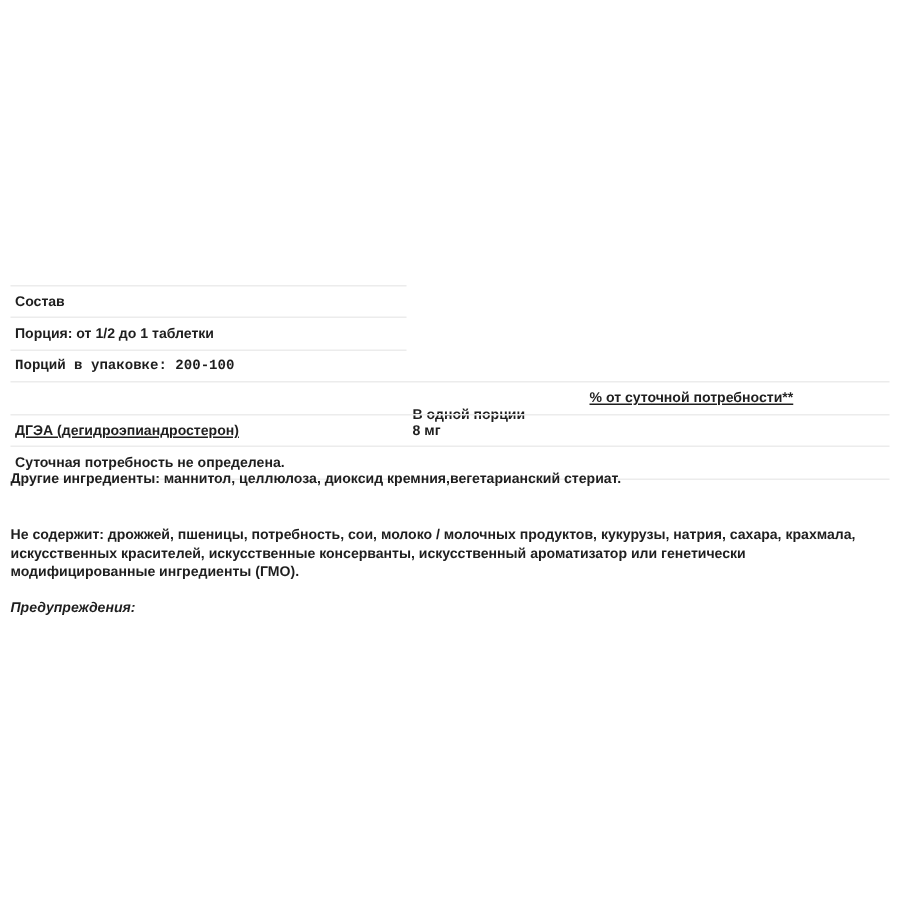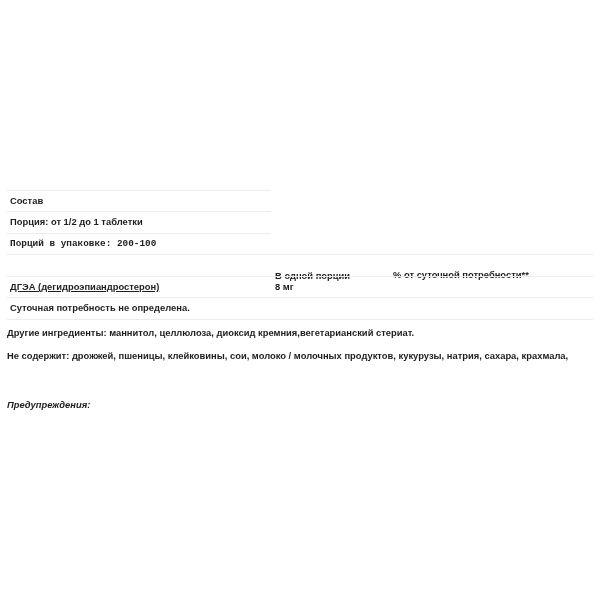--- a/index.html
+++ b/index.html
@@ -14,25 +14,27 @@
 
 <div class="line" style="left:7px;width:264px;top:190px;"></div>
 <div class="txt" style="left:10px;top:195px;">Состав</div>
 <div class="line" style="left:7px;width:264px;top:211px;"></div>
 <div class="txt" style="left:10px;top:216px;">Порция: от 1/2 до 1 таблетки</div>
 <div class="line" style="left:7px;width:264px;top:233px;"></div>
 <div class="txt" style="left:10px;top:238px;font-family:Liberation Mono, monospace;">Порций в упаковке: 200-100</div>
 
 <div class="line" style="left:7px;width:586px;top:254px;"></div>
 <div class="txt" style="left:275px;top:270px;">В одной порции</div>
-<div class="txt" style="left:393px;top:269px;">% от суточной потребности**</div>
+<div class="txt" style="left:393px;top:259px;text-decoration:underline;">% от суточной потребности**</div>
 <div class="line" style="left:7px;width:586px;top:276px;"></div>
 <div class="txt" style="left:10px;top:281px;text-decoration:underline;">ДГЭА (дегидроэпиандростерон)</div>
 <div class="txt" style="left:275px;top:281px;">8 мг</div>
 <div class="line" style="left:7px;width:586px;top:297px;"></div>
 <div class="txt" style="left:10px;top:302px;">Суточная потребность не определена.</div>
 <div class="line" style="left:7px;width:586px;top:319px;"></div>
 
-<div class="para" style="top:327px;">Другие ингредиенты: маннитол, целлюлоза, диоксид кремния,вегетарианский стериат.</div>
+<div class="para" style="top:313px;">Другие ингредиенты: маннитол, целлюлоза, диоксид кремния,вегетарианский стериат.</div>
 <div class="para" style="top:350px;">
-  <div>Не содержит: дрожжей, пшеницы, клейковины, сои, молоко / молочных продуктов, кукурузы, натрия, сахара, крахмала,</div>
+  <div>Не содержит: дрожжей, пшеницы, потребность, сои, молоко / молочных продуктов, кукурузы, натрия, сахара, крахмала,</div>
+  <div>искусственных красителей, искусственные консерванты, искусственный ароматизатор или генетически</div>
+  <div>модифицированные ингредиенты (ГМО).</div>
 </div>
 <div class="para" style="top:399px;font-style:italic;">Предупреждения:</div>
 
 </body></html>

